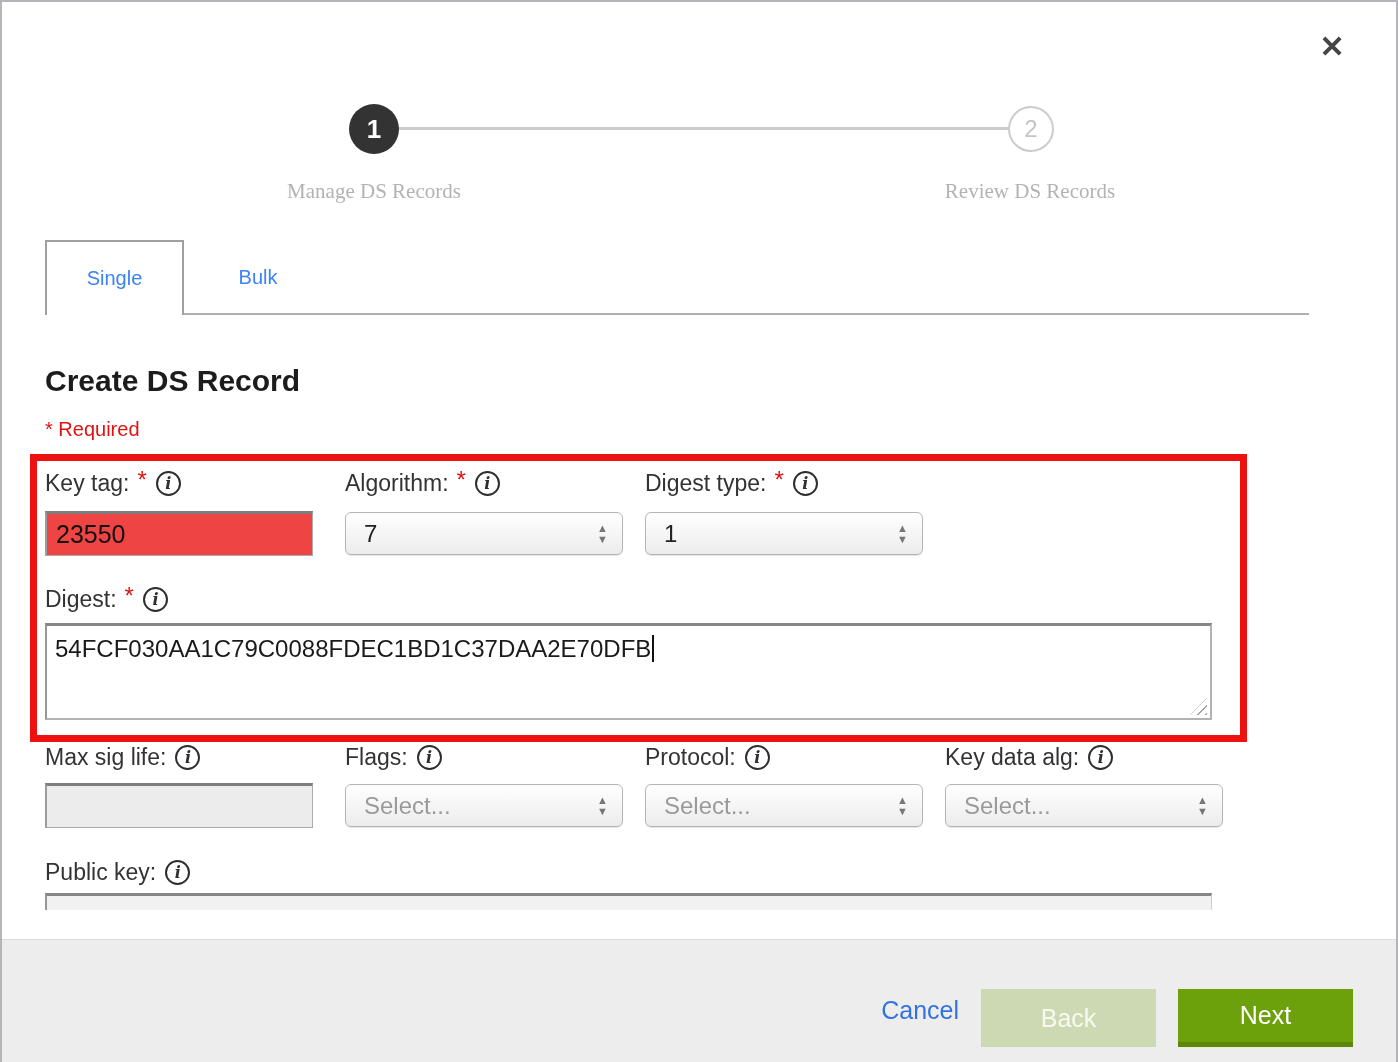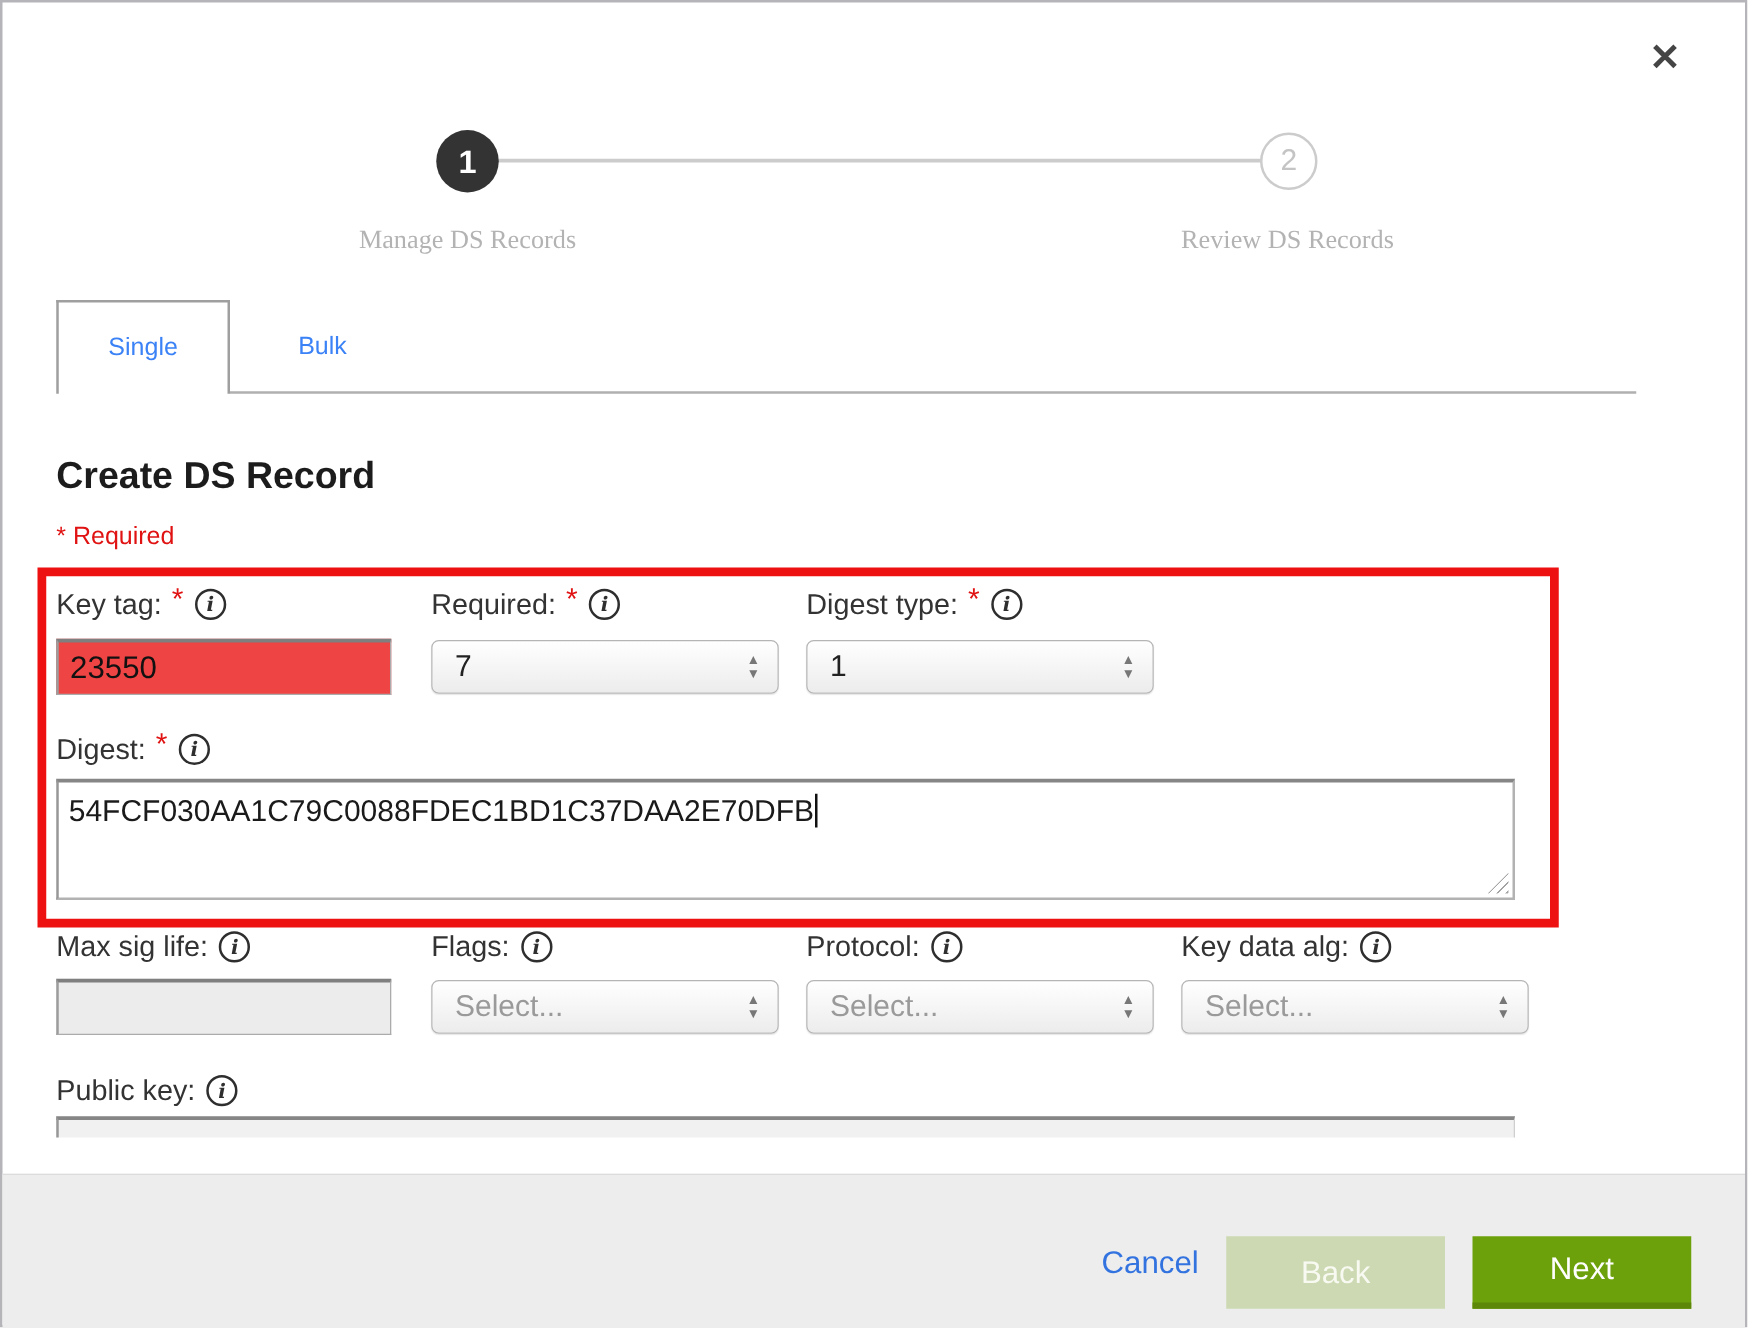--- a/index.html
+++ b/index.html
@@ -95,21 +95,21 @@
   <div class="redbox"></div>
 
   <div class="flabel" style="left:43px;top:467px">
     <span>Key tag:</span>
     <span class="req">*</span>
     <span class="info">
         <i>i</i>
       </span>
   </div>
   <div class="flabel" style="left:343px;top:467px">
-    <span>Required:</span>
+    <span>Algorithm:</span>
     <span class="req">*</span>
     <span class="info">
         <i>i</i>
       </span>
   </div>
   <div class="flabel" style="left:643px;top:467px">
     <span>Digest type:</span>
     <span class="req">*</span>
     <span class="info">
         <i>i</i>

